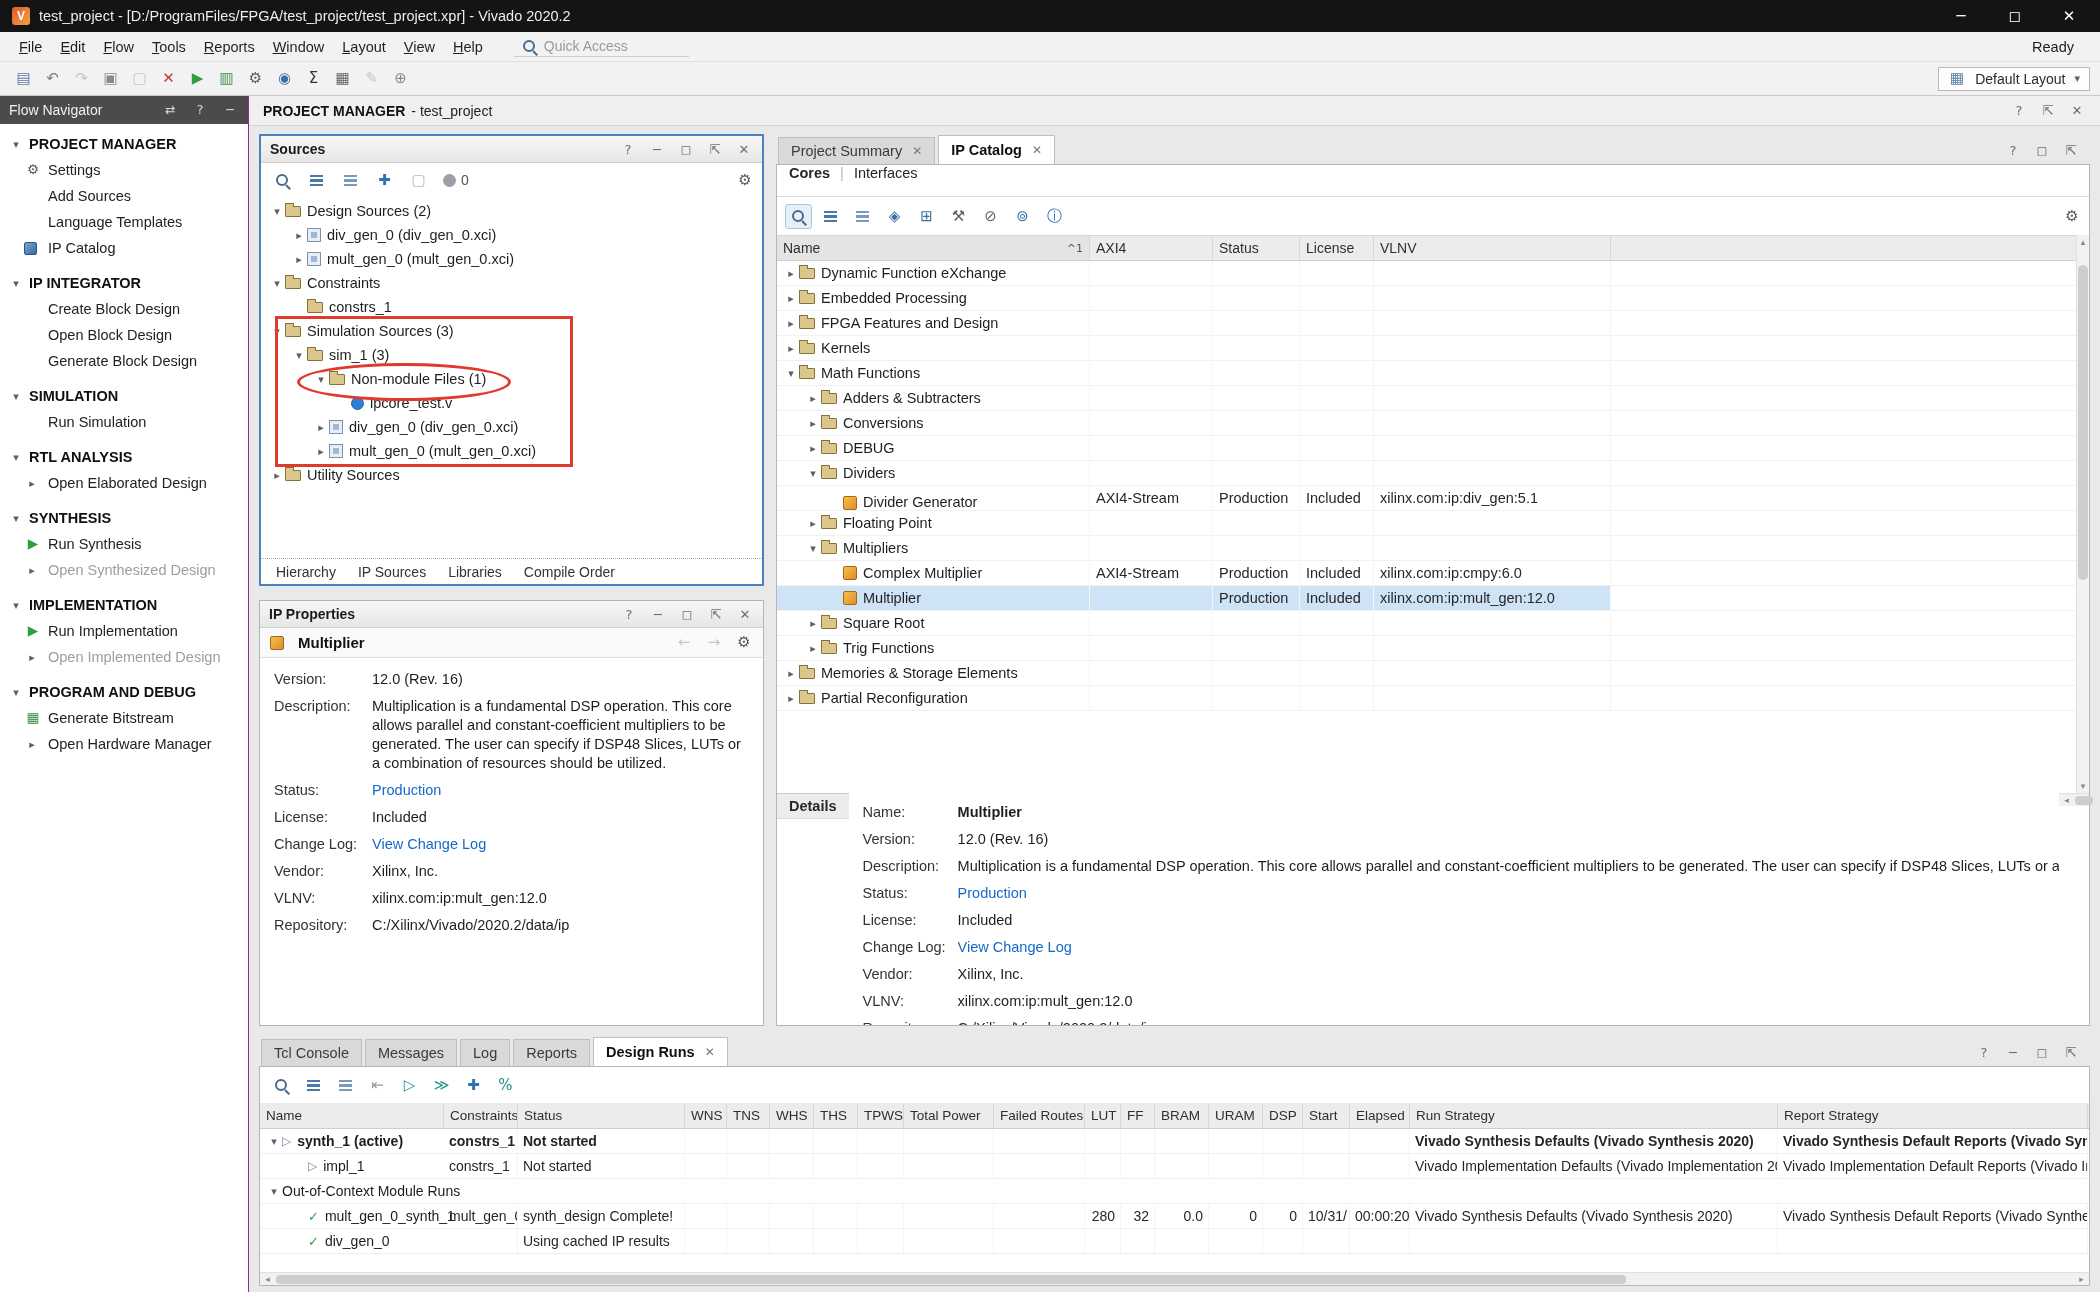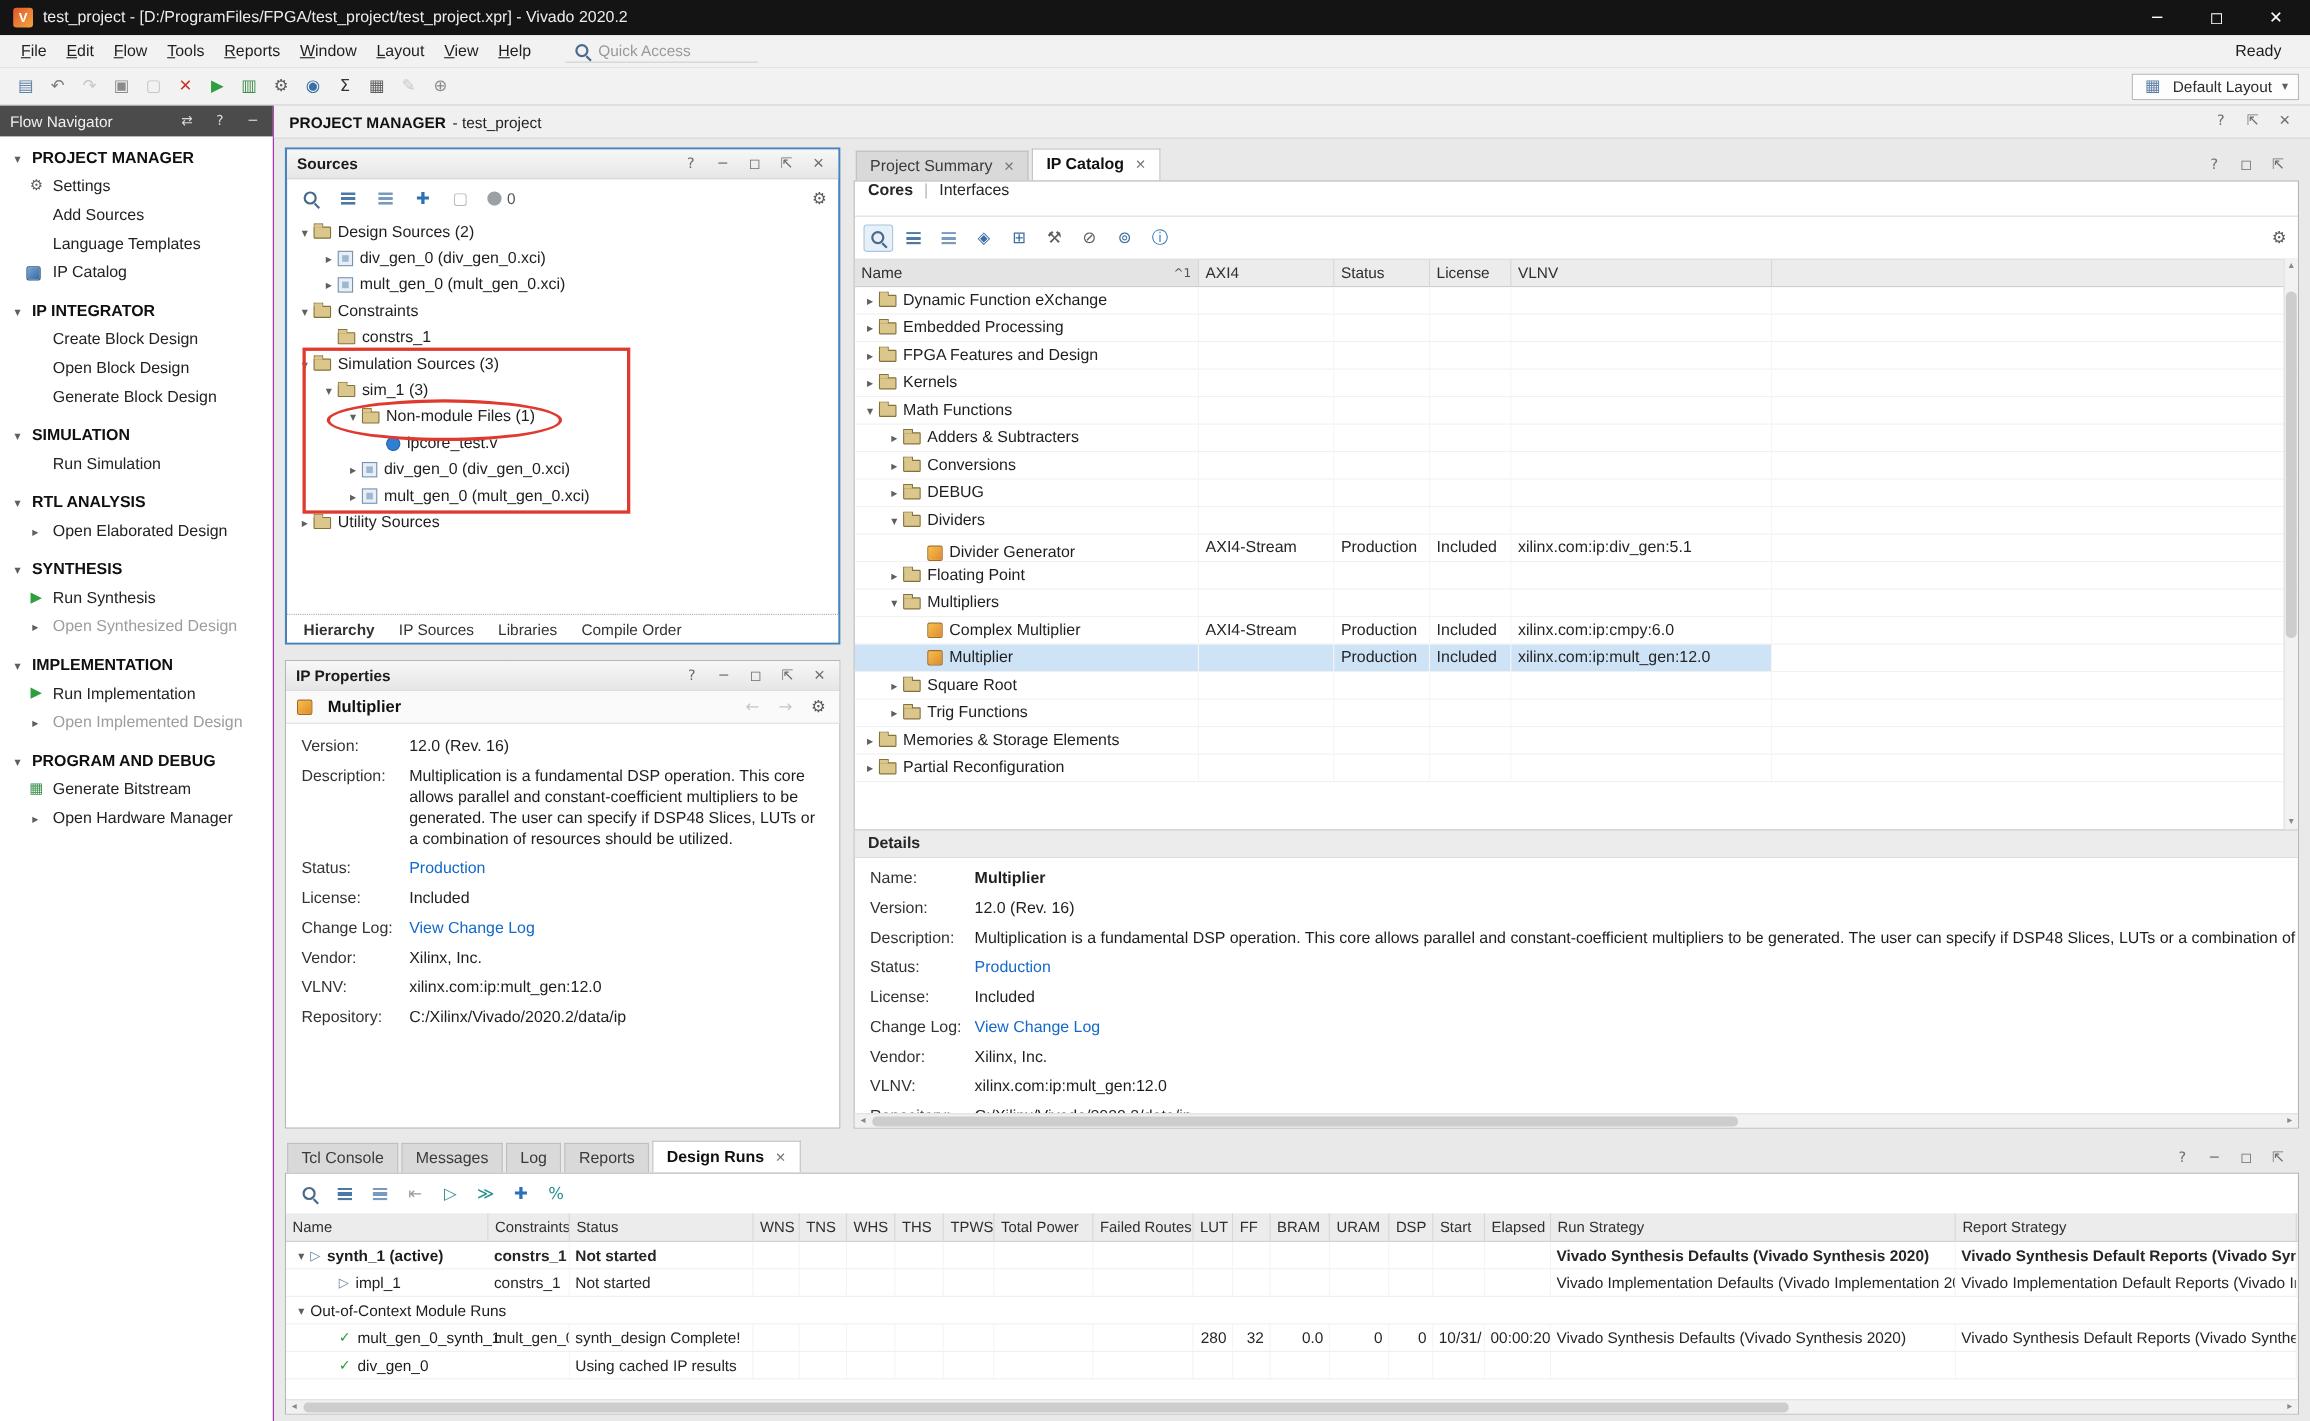--- a/index.html
+++ b/index.html
@@ -85,21 +85,21 @@
   .i-ipsq{width:14px;height:14px;flex:none;background:#e8eef5;border:1px solid #7a93ad;position:relative;margin-right:6px}
   .i-ipsq::after{content:"";position:absolute;inset:3px;background:#9db8d2}
   .i-vcirc{width:13px;height:13px;flex:none;border-radius:50%;background:#2f7fd4;border:1px solid #1d5fa8;margin-right:6px}
   .i-ip{width:14px;height:14px;flex:none;background:linear-gradient(135deg,#f7c04a,#e08a2d);border:1px solid #a06a1a;border-radius:2px;margin-right:6px}
   .tree-label{color:#1e1e1e}
   .ann-rect{position:absolute;border:3px solid #e03a2f;z-index:6;pointer-events:none}
   .ann-ellipse{position:absolute;border:3px solid #e03a2f;border-radius:50%;z-index:7;pointer-events:none}
 
   .sources-tabs{height:26px;flex:none;border-top:1px dotted #a8a8a8;display:flex;align-items:center;padding:0 6px;gap:4px;background:#fff;font-size:14px}
   .stab{padding:3px 9px;color:#333}
-  .stab.active{font-weight:bold}
+  .stab.active{font-weight:normal}
 
   
   .props-panel{flex:1}
   .prop-namebar{height:30px;flex:none;display:flex;align-items:center;gap:8px;padding:0 10px;border-bottom:1px solid #e0e0e0;background:#fafafa}
   .prop-name{font-weight:bold;color:#111}
   .prop-nav{margin-left:auto;display:flex;gap:12px}
   .props-body{flex:1;overflow:hidden;padding:12px 12px 0 14px}
   .f-row{display:flex;margin-bottom:8px;line-height:19px;font-size:14.5px}
   .f-label{width:98px;flex:none;color:#333}
   .f-value{flex:1;color:#1e1e1e}
@@ -135,21 +135,21 @@
   .cat-row{height:25px;flex:none;display:flex;align-items:center;border-bottom:1px solid #f1f1f1;font-size:14.5px}
   .cat-row.selected{background:linear-gradient(to right,#cfe3f7 0,#cfe3f7 834px,transparent 834px)}
   .cat-cell{padding:0 6px;white-space:nowrap;overflow:hidden;height:100%;display:flex;align-items:center;border-right:1px solid #f5f5f5;flex:none}
   .cat-name{display:flex;align-items:center;overflow:hidden;height:100%;border-right:1px solid #f5f5f5;flex:none}
   .vscroll{position:absolute;right:0;top:0;bottom:0;width:13px;background:#f2f2f2;border-left:1px solid #e0e0e0;z-index:4}
   .vs-arrow{position:absolute;left:0;width:12px;text-align:center;font-size:9px;color:#888}
   .vs-arrow.up{top:2px}.vs-arrow.down{bottom:2px}
   .vs-thumb{position:absolute;top:30px;right:1px;width:10px;height:315px;background:#cdcdcd;border-radius:5px}
 
   
-  .details{flex:none;display:flex;flex-direction:column}
+  .details{flex:none;display:flex;flex-direction:row}
   .details-header{height:26px;flex:none;background:#ececec;border-top:1px solid #c9c9c9;border-bottom:1px solid #dcdcdc;display:flex;align-items:center;padding:0 12px;font-weight:bold;font-size:14.5px}
   .details-body{height:232px;overflow:hidden;padding:10px 0 0 14px}
   .details-body .f-label{width:95px}
   .details-body .f-value{white-space:nowrap;overflow:hidden}
 
   
   .hscroll{height:13px;flex:none;background:#f1f1f1;border-top:1px solid #e0e0e0;position:relative;display:flex;align-items:center}
   .hs-arrow{width:15px;text-align:center;font-size:9px;color:#888;flex:none}
   .hs-arrow.right{margin-left:auto}
   .hs-thumb{position:absolute;left:16px;height:9px;background:#cdcdcd;border-radius:4px}

